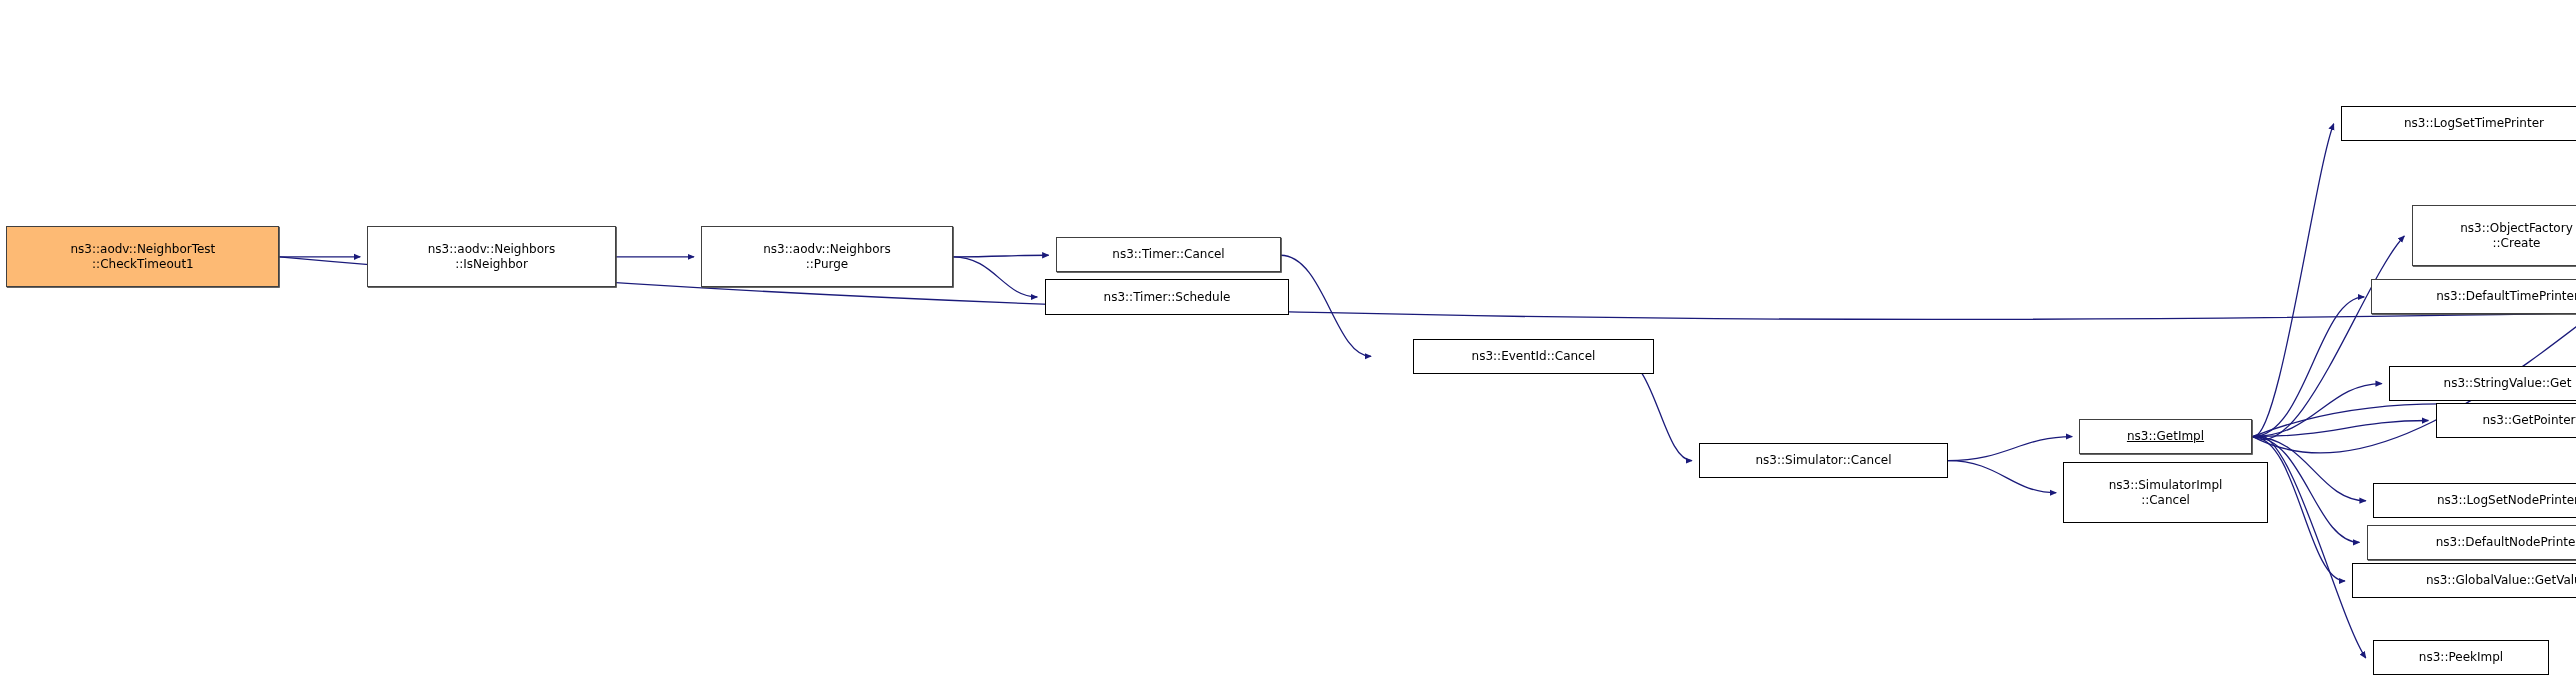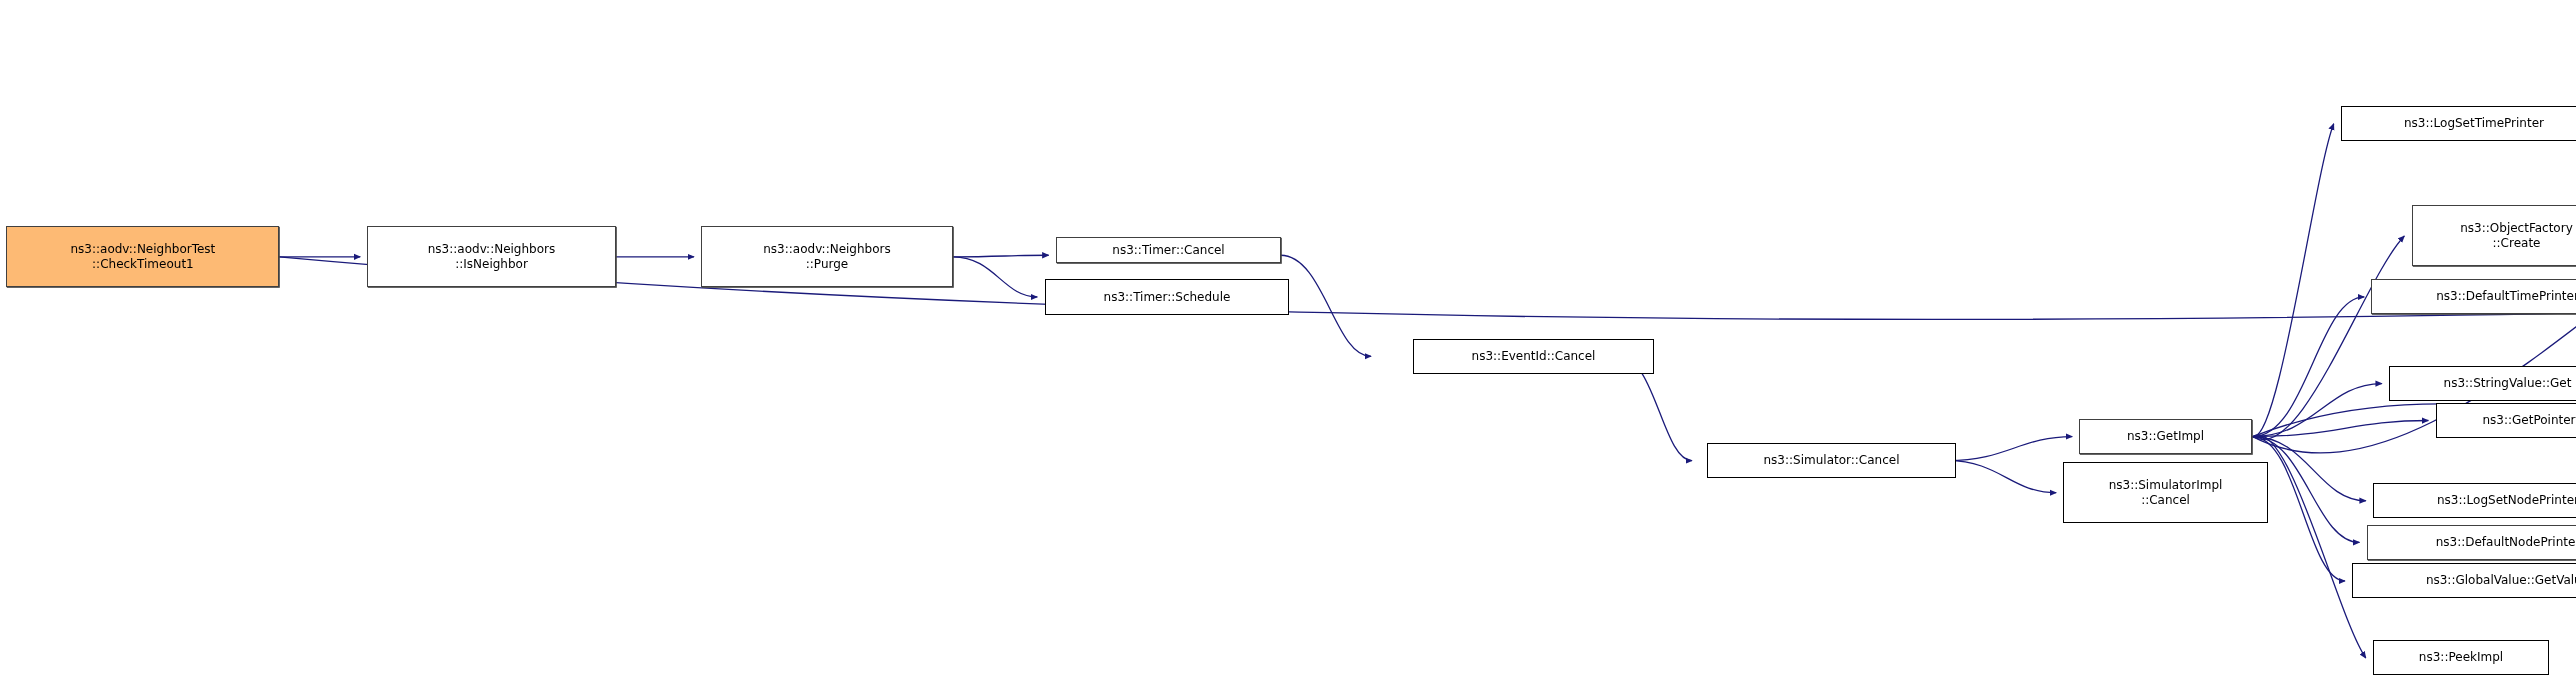--- a/index.html
+++ b/index.html
@@ -108,25 +108,25 @@
         <path d="M4404,322 C4914.6,478.4 5595.4,361.6 6097,286" fill="none" stroke="#1a1a7a" stroke-width="1.6" marker-end="url(#ah)"></path>
       </g>
   </svg>
   <div id="node-layer">
       <div class="node current" style="left: 6.4px; top: 226px; width: 273px; height: 61px;"><span class="lbl">ns3::aodv::NeighborTest
 ::CheckTimeout1</span></div>
       <div class="node k-black" style="left: 367px; top: 226px; width: 249px; height: 61px;"><span class="lbl">ns3::aodv::Neighbors
 ::IsNeighbor</span></div>
       <div class="node k-black" style="left: 701px; top: 226px; width: 252px; height: 61px;"><span class="lbl">ns3::aodv::Neighbors
 ::Purge</span></div>
-      <div class="node k-black" style="left: 1056px; top: 237px; width: 225px; height: 26px;"><span class="lbl">ns3::Timer::Cancel</span></div>
+      <div class="node k-black" style="left: 1056px; top: 237px; width: 225px; height: 35px;"><span class="lbl">ns3::Timer::Cancel</span></div>
       <div class="node k-plain" style="left: 1045px; top: 279px; width: 244px; height: 36px;"><span class="lbl">ns3::Timer::Schedule</span></div>
       <div class="node k-plain" style="left: 1378px; top: 339px; width: 241px; height: 35px; margin-left: 35px;"><span class="lbl">ns3::EventId::Cancel</span></div>
-      <div class="node k-plain" style="left: 1699px; top: 443px; width: 249px; height: 35px; margin-left: 8px;"><span class="lbl">ns3::Simulator::Cancel</span></div>
-      <div class="node k-black" style="left: 2079px; top: 419px; width: 173px; height: 35px;"><span class="lbl">ns3::GetImpl</span></div>
+      <div class="node k-plain" style="left: 1699px; top: 443px; width: 249px; height: 35px;"><span class="lbl">ns3::Simulator::Cancel</span></div>
+      <div class="node k-black" style="left: 2079px; top: 419px; width: 173px; height: 35px; text-decoration: underline;"><span class="lbl">ns3::GetImpl</span></div>
       <div class="node k-plain" style="left: 2063px; top: 462px; width: 205px; height: 61px;"><span class="lbl">ns3::SimulatorImpl
 ::Cancel</span></div>
       <div class="node k-plain" style="left: 2341px; top: 106px; width: 266px; height: 35px;"><span class="lbl">ns3::LogSetTimePrinter</span></div>
       <div class="node k-black" style="left: 2412px; top: 205px; width: 209px; height: 61px;"><span class="lbl">ns3::ObjectFactory
 ::Create</span></div>
       <div class="node k-black" style="left: 2371px; top: 279px; width: 273px; height: 35px;"><span class="lbl">ns3::DefaultTimePrinter</span></div>
       <div class="node k-plain" style="left: 2389px; top: 366px; width: 237px; height: 35px;"><span class="lbl">ns3::StringValue::Get</span></div>
       <div class="node k-plain" style="left: 2436px; top: 403px; width: 186px; height: 35px;"><span class="lbl">ns3::GetPointer</span></div>
       <div class="node k-plain" style="left: 2373px; top: 483px; width: 270px; height: 35px;"><span class="lbl">ns3::LogSetNodePrinter</span></div>
       <div class="node k-black" style="left: 2367px; top: 525px; width: 282px; height: 35px;"><span class="lbl">ns3::DefaultNodePrinter</span></div>

